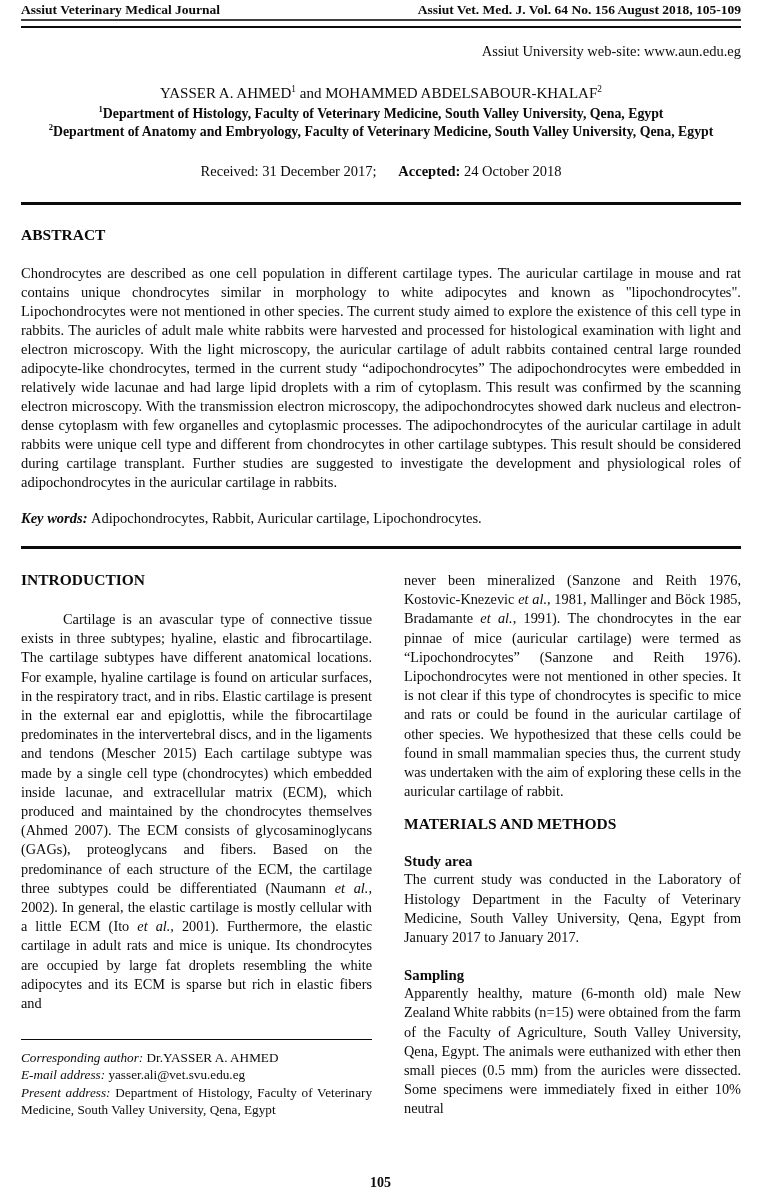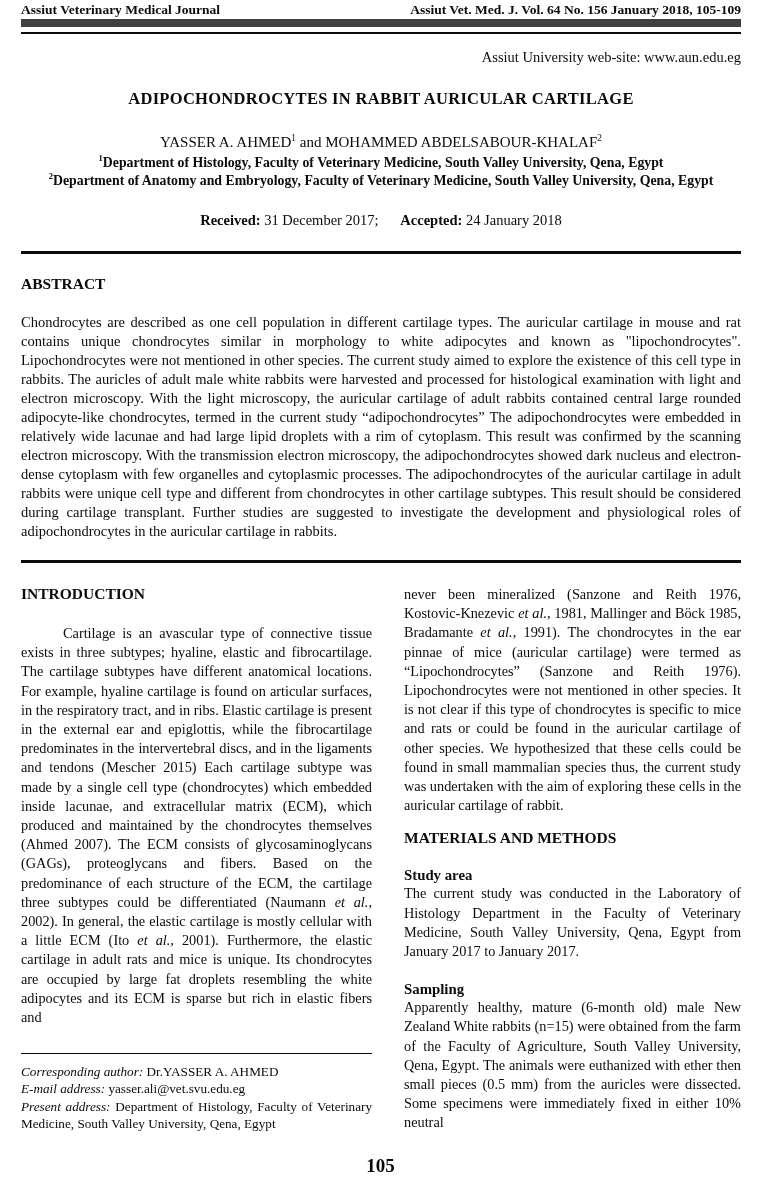--- a/index.html
+++ b/index.html
@@ -8,21 +8,21 @@
     width: 761px; height: 1200px;
     background: #ffffff; color: #0b0b0b;
     font-family: "Liberation Serif", "DejaVu Serif", serif;
     padding: 2px 20px 0 21px;
     position: relative; overflow: hidden;
   }
   
   .masthead {
     display: flex; justify-content: space-between; align-items: baseline;
     font-weight: bold; font-size: 13.5px;
-    border-bottom: 8px solid #404040; padding-bottom: 1px; gap: 48px;
+    border-bottom: 2px solid #404040; padding-bottom: 1px; gap: 48px;
   }
   .masthead-rule { border-top: 2.5px solid #0b0b0b; margin-top: 5px; }
   .website { text-align: right; font-size: 14.5px; margin-top: 15px; font-family: Liberation Serif, serif; }
   
   .title {
     text-align: center; font-size: 16.5px; font-weight: bold;
     letter-spacing: 0.3px; margin-top: 23px;
   }
   .authors { text-align: center; font-size: 15px; margin-top: 25px; }
   sup { font-size: 0.62em; line-height: 0; }
@@ -47,53 +47,53 @@
   }
   .intro-para { margin-top: 21px; text-indent: 42px; }
   .mm-heading { margin-top: 14px; }
   .sub-heading { font-size: 14.8px; font-weight: bold; margin-top: 20px; }
   
   .footnote { margin-top: auto; }
   .fn-rule { border-top: 1.5px solid #0b0b0b; margin-bottom: 9px; }
   .footnote p { font-size: 13.2px; line-height: 17.5px; text-align: justify; }
   
   .pageno {
-    position: absolute; left: 0; right: 0; bottom: 23px;
-    text-align: center; font-weight: bold; font-size: 19px;
+    position: absolute; left: 0; right: 0; bottom: 9px;
+    text-align: center; font-weight: bold; font-size: 14px;
   }
 </style>
 </head>
 <body>
 
 <div class="page">
 
   <div class="masthead">
     <span>Assiut Veterinary Medical Journal</span>
-    <span>Assiut Vet. Med. J. Vol. 64 No. 156 January 2018, 105-109</span>
+    <span>Assiut Vet. Med. J. Vol. 64 No. 156 August 2018, 105-109</span>
   </div>
   <div class="masthead-rule"></div>
 
   <div class="website">Assiut University web-site: www.aun.edu.eg</div>
 
-  <h1 class="title">ADIPOCHONDROCYTES IN RABBIT AURICULAR CARTILAGE</h1>
 
   <div class="authors"><span>YASSER A. AHMED</span><sup>1</sup><span> and MOHAMMED ABDELSABOUR-KHALAF</span><sup>2</sup></div>
 
   <div class="affils">
     <div><sup>1</sup><span>Department of Histology, Faculty of Veterinary Medicine, South Valley University, Qena, Egypt</span></div>
     <div><sup>2</sup><span>Department of Anatomy and Embryology, Faculty of Veterinary Medicine, South Valley University, Qena, Egypt</span></div>
   </div>
 
-  <div class="dates"><span style="font-weight: bold;">Received: </span><span>31 December 2017;&nbsp;&nbsp;&nbsp;&nbsp;&nbsp;&nbsp;</span><span style="font-weight: bold; margin-top: 20px;">Accepted: </span><span>24 January 2018</span></div>
+  <div class="dates"><span style="font-weight: normal;">Received: </span><span>31 December 2017;&nbsp;&nbsp;&nbsp;&nbsp;&nbsp;&nbsp;</span><span style="font-weight: bold; margin-top: 20px;">Accepted: </span><span>24 October 2018</span></div>
 
   <hr class="rule-thick rule-1">
 
   <section>
     <h2 class="abstract-heading">ABSTRACT</h2>
     <p class="abstract-text">Chondrocytes are described as one cell population in different cartilage types. The auricular cartilage in mouse and rat contains unique chondrocytes similar in morphology to white adipocytes and known as "lipochondrocytes". Lipochondrocytes were not mentioned in other species. The current study aimed to explore the existence of this cell type in rabbits. The auricles of adult male white rabbits were harvested and processed for histological examination with light and electron microscopy. With the light microscopy, the auricular cartilage of adult rabbits contained central large rounded adipocyte-like chondrocytes, termed in the current study “adipochondrocytes” The adipochondrocytes were embedded in relatively wide lacunae and had large lipid droplets with a rim of cytoplasm. This result was confirmed by the scanning electron microscopy. With the transmission electron microscopy, the adipochondrocytes showed dark nucleus and electron-dense cytoplasm with few organelles and cytoplasmic processes. The adipochondrocytes of the auricular cartilage in adult rabbits were unique cell type and different from chondrocytes in other cartilage subtypes. This result should be considered during cartilage transplant. Further studies are suggested to investigate the development and physiological roles of adipochondrocytes in the auricular cartilage in rabbits.</p>
+    <p class="keywords"><span style="font-style: italic; font-weight: bold;">Key words: </span><span>Adipochondrocytes, Rabbit, Auricular cartilage, Lipochondrocytes.</span></p>
   </section>
 
   <hr class="rule-thick rule-2">
 
   <div class="columns">
 
     <div class="col col-left">
       <h2 class="col-heading">INTRODUCTION</h2>
       <p class="body intro-para"><span>Cartilage is an avascular type of connective tissue exists in three subtypes; hyaline, elastic and fibrocartilage. The cartilage subtypes have different anatomical locations. For example, hyaline cartilage is found on articular surfaces, in the respiratory tract, and in ribs. Elastic cartilage is present in the external ear and epiglottis, while the fibrocartilage predominates in the intervertebral discs, and in the ligaments and tendons (Mescher 2015) Each cartilage subtype was made by a single cell type (chondrocytes) which embedded inside lacunae, and extracellular matrix (ECM), which produced and maintained by the chondrocytes themselves (Ahmed 2007). The ECM consists of glycosaminoglycans (GAGs), proteoglycans and fibers. Based on the predominance of each structure of the ECM, the cartilage three subtypes could be differentiated (Naumann </span><span style="font-style: italic;">et al.,</span><span> 2002). In general, the elastic cartilage is mostly cellular with a little ECM (Ito </span><span style="font-style: italic;">et al.,</span><span> 2001). Furthermore, the elastic cartilage in adult rats and mice is unique. Its chondrocytes are occupied by large fat droplets resembling the white adipocytes and its ECM is sparse but rich in elastic fibers and</span></p>
       <div class="footnote">

